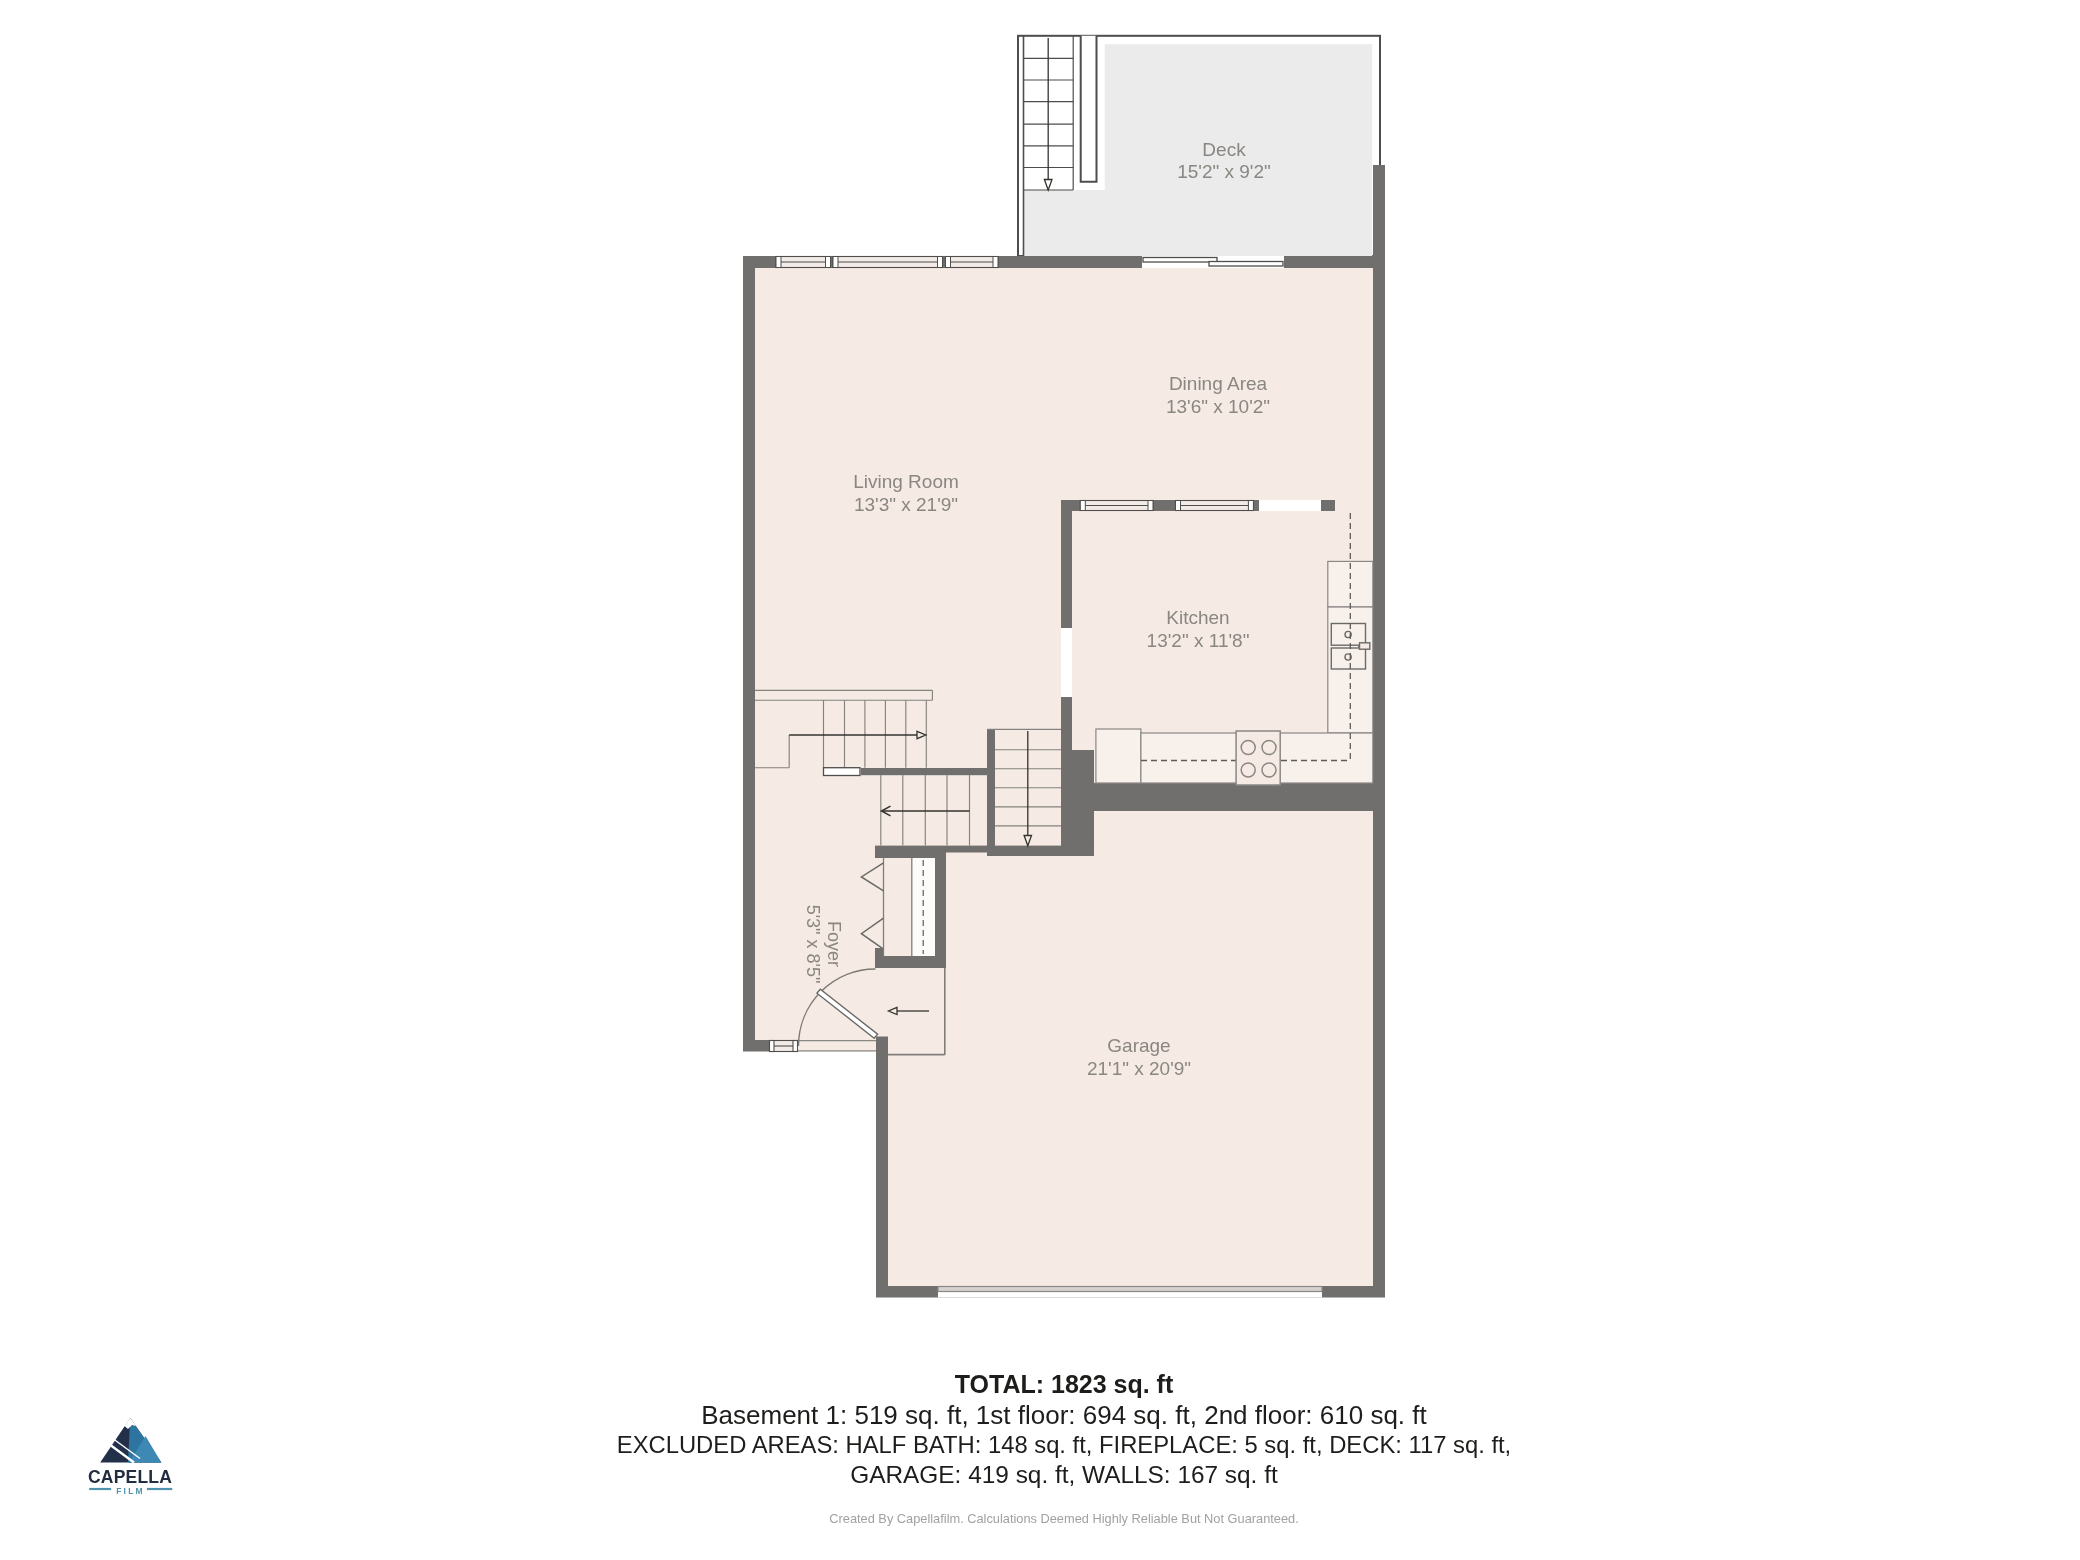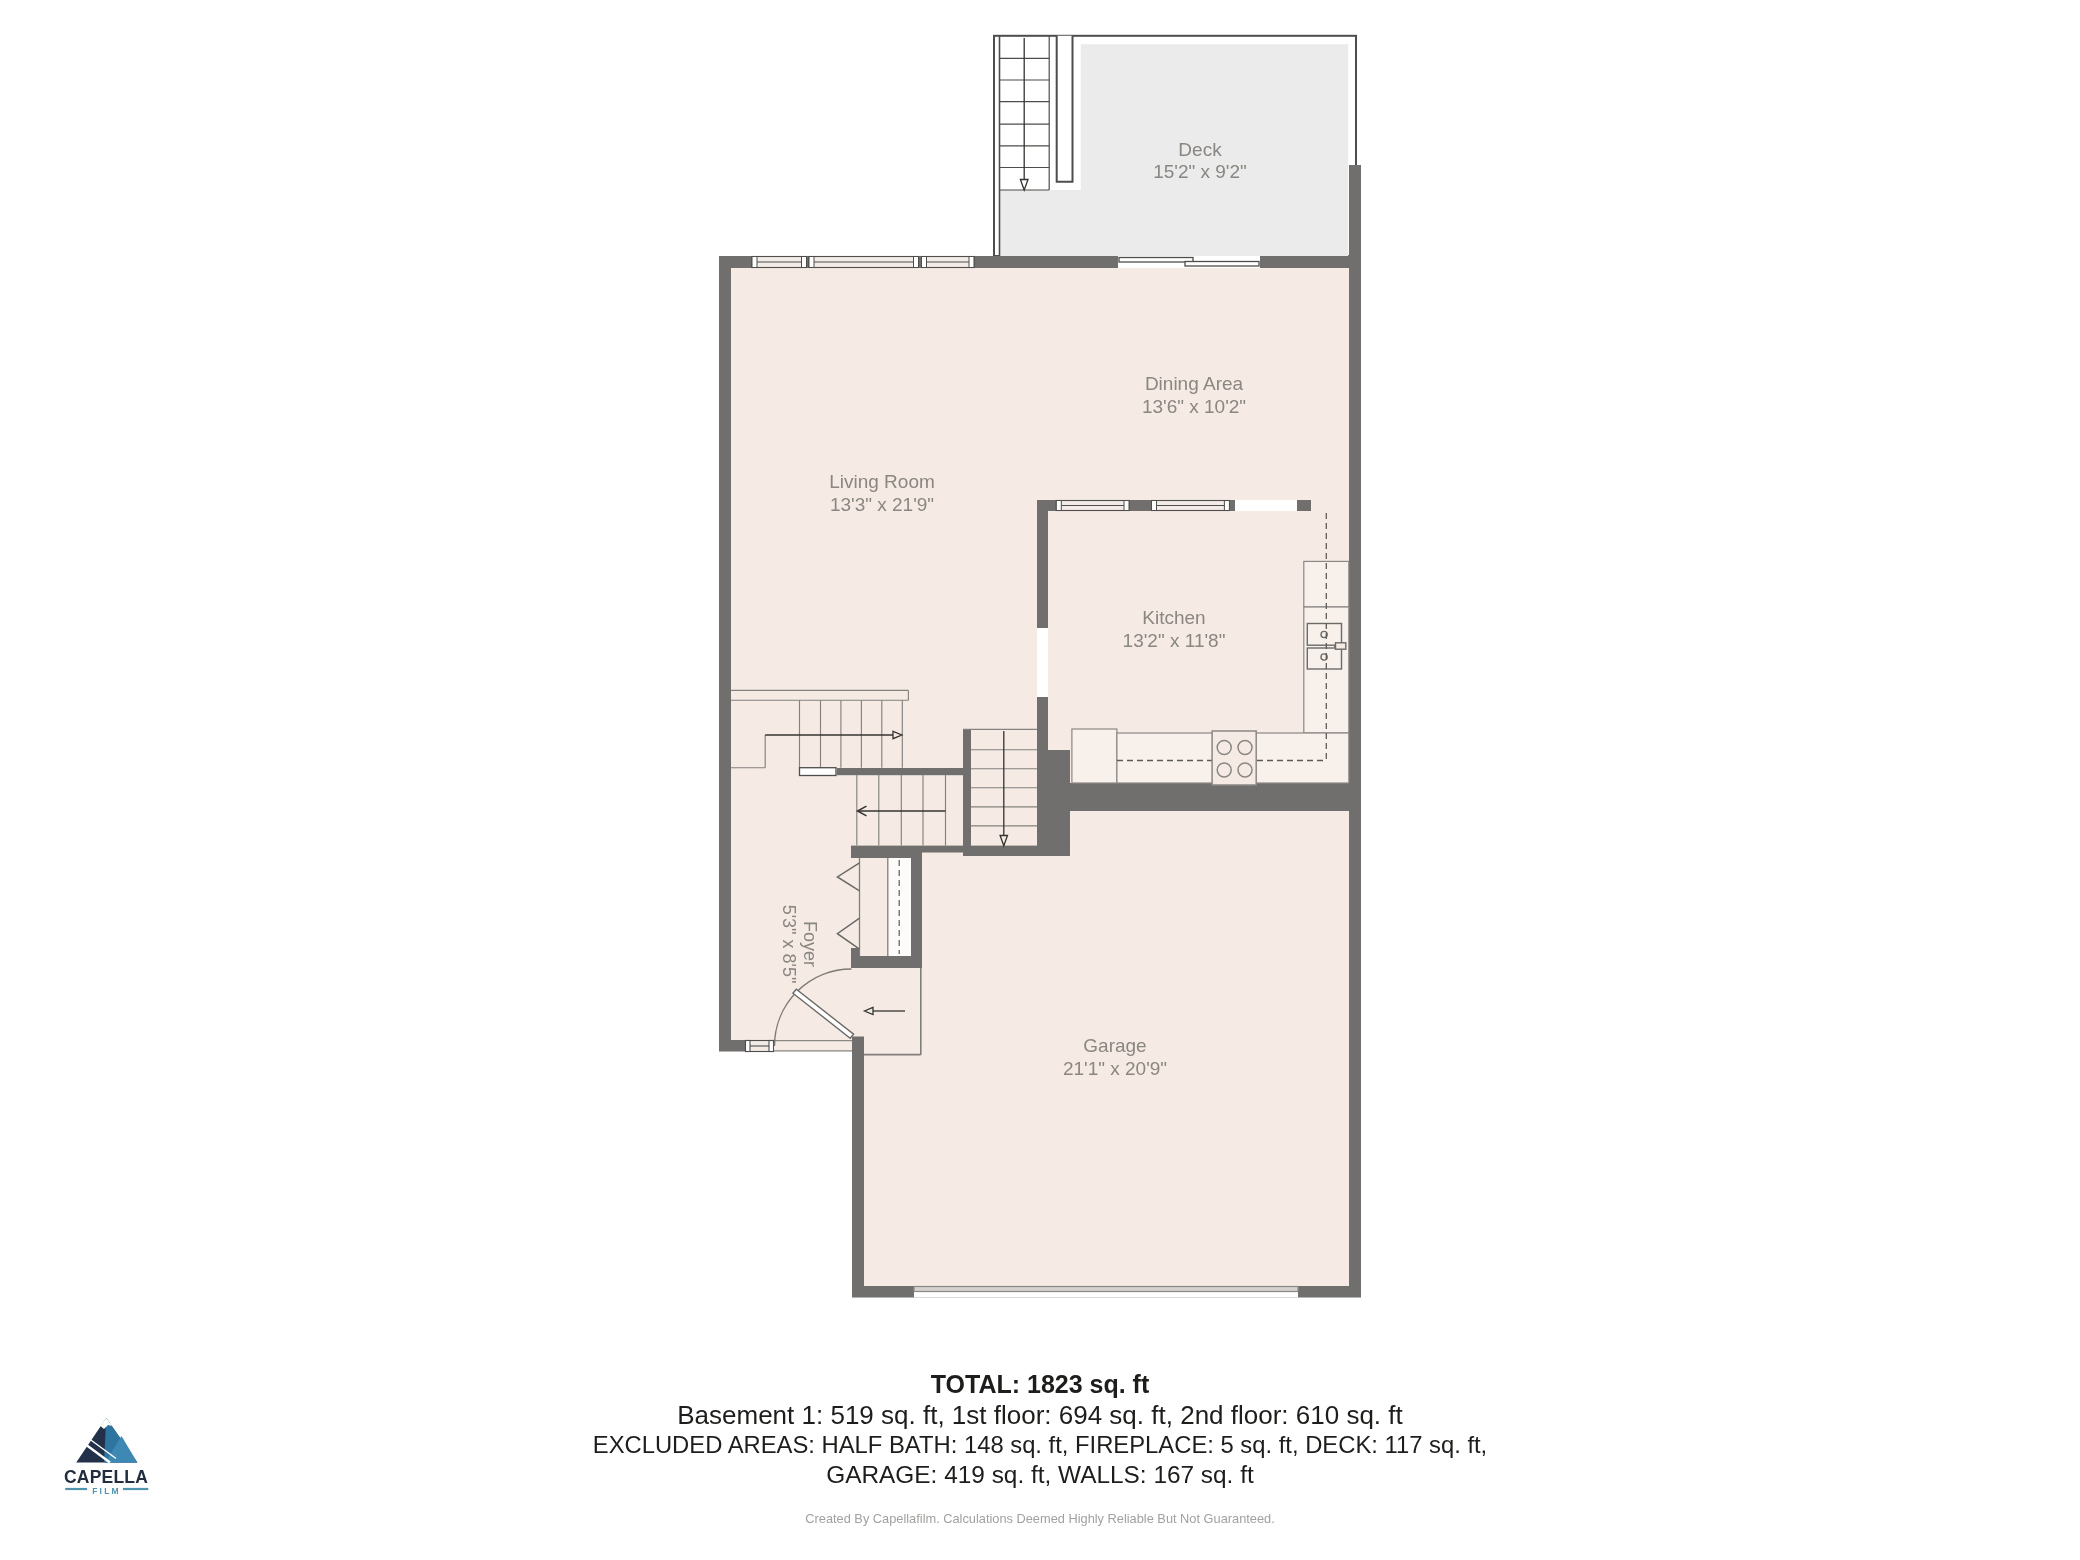--- a/index.html
+++ b/index.html
@@ -1,16 +1,16 @@
 <!DOCTYPE html>
 <html><head>
 <meta charset="utf-8">
 <style>
   html,body{margin:0;padding:0;background:#ffffff;}
-  #page{position:relative;width:1916px;height:1560px;background:#ffffff;overflow:hidden;}
+  #page{position:relative;width:1916px;height:1560px;background:#ffffff;overflow:hidden;padding-left:24px;}
   svg{display:block;}
   text{font-family:"Liberation Sans",sans-serif;-webkit-font-smoothing:antialiased;}
 </style>
 </head>
 <body>
 <div id="page">
 <svg width="2080" height="1560" viewBox="0 0 2080 1560">
 
 <rect x="0" y="0" width="2080" height="1560" fill="#ffffff"></rect>
 

